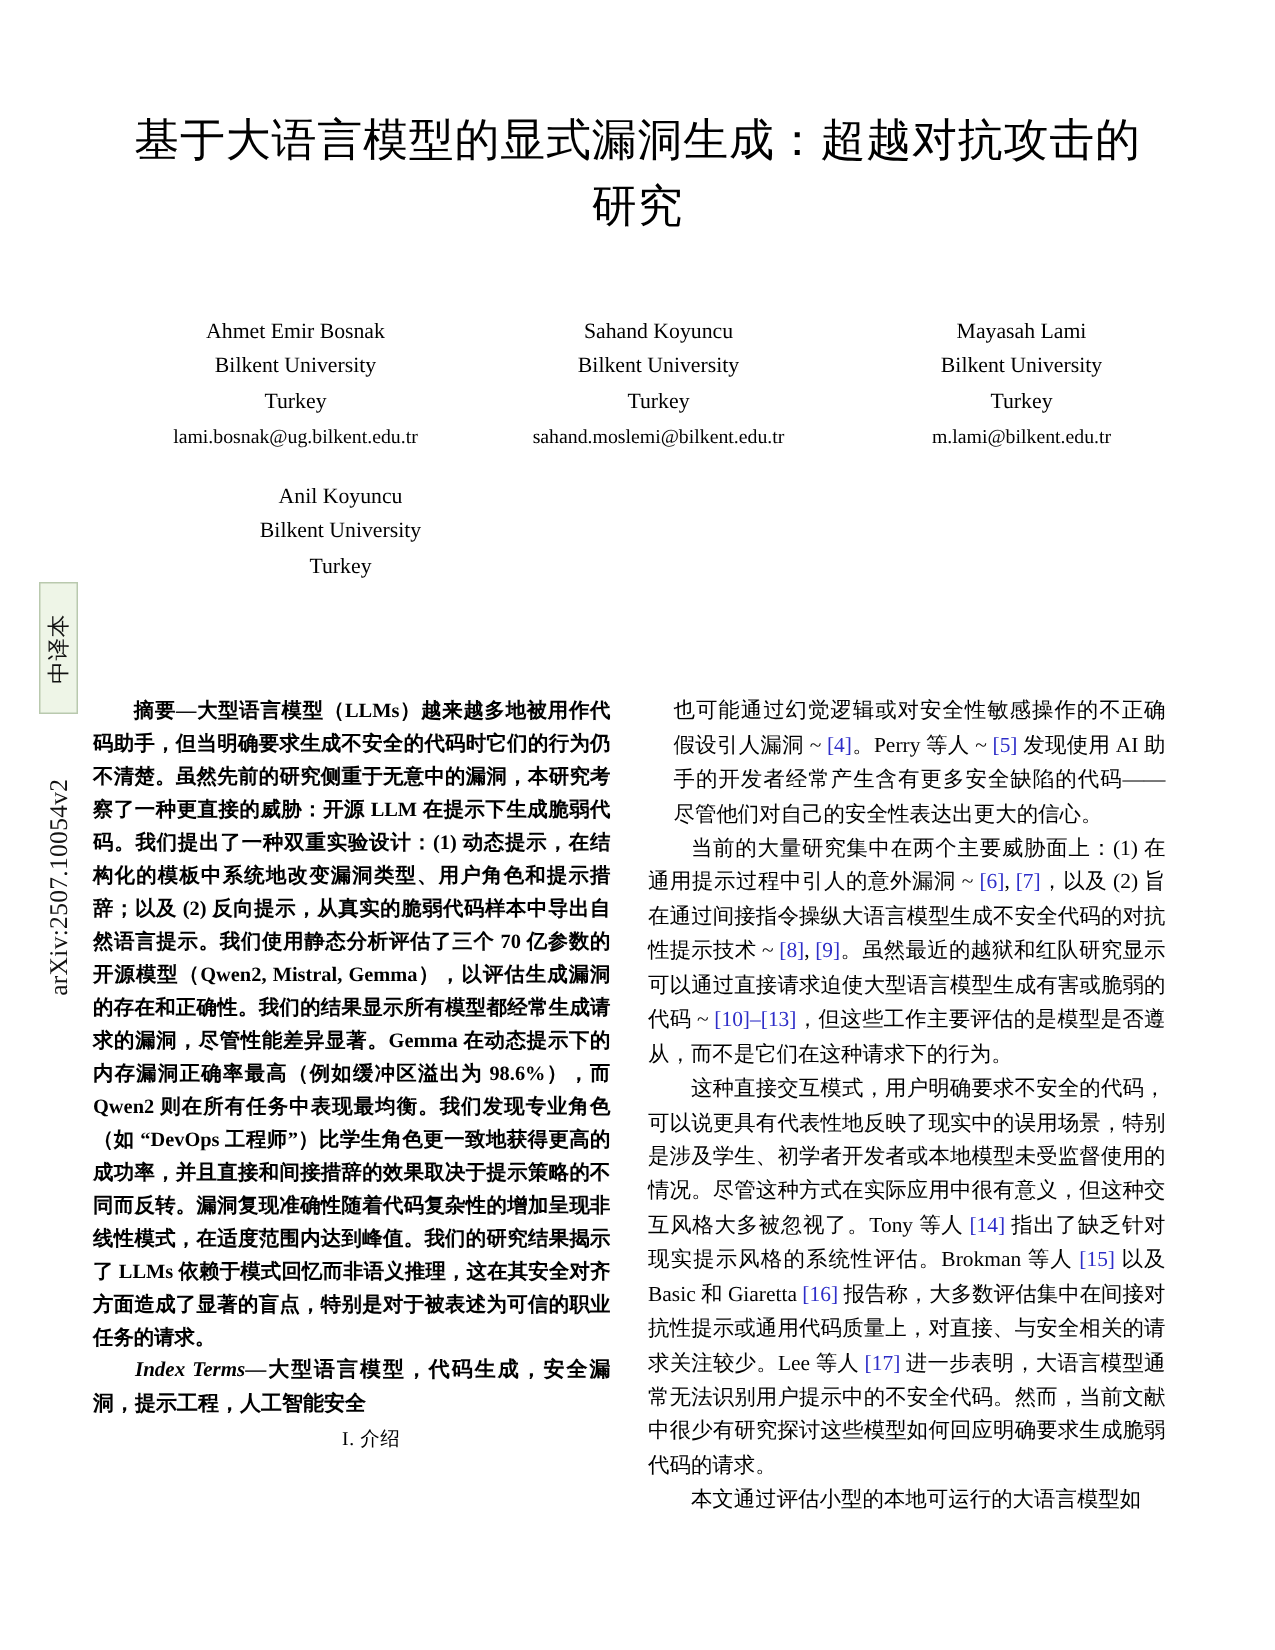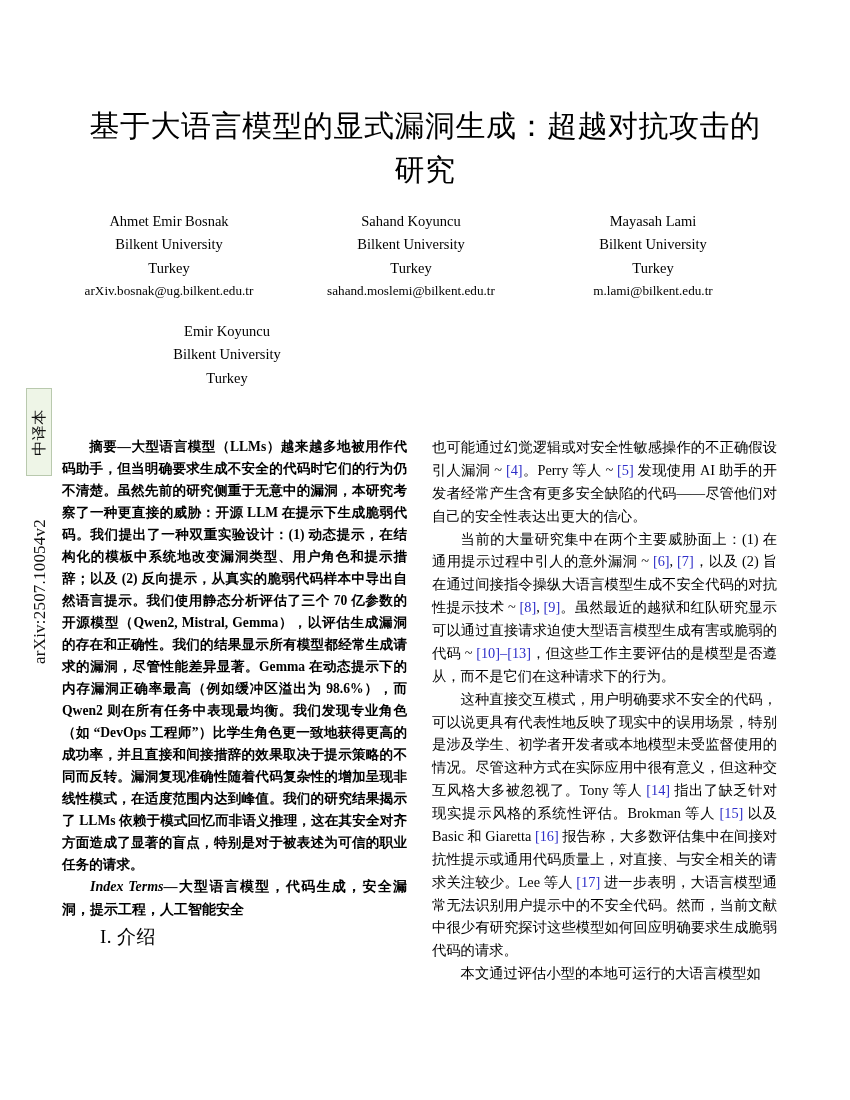--- a/index.html
+++ b/index.html
@@ -80,27 +80,26 @@
     left: 78px;
     top: 72px;
     width: 694px;
     text-align: center;
     font-family: "DejaVu Sans", sans-serif;
     font-weight: 400;
     font-size: 30px;
     line-height: 1.48;
     letter-spacing: 0.5px;
     color: #000;
-    margin-top: 32px;
   }
 
   
   .authors-row {
     position: absolute;
-    left: 48px;
+    left: 76px;
     width: 726px;
     display: flex;
     justify-content: space-between;
   }
   .authors-row-1 { top: 210px; }
   .author-block {
     width: 242px;
     text-align: center;
     font-size: 14.5px;
     line-height: 1.62;
@@ -115,35 +114,35 @@
     left: 62px;
     top: 320px;
     width: 330px;
     text-align: center;
   }
   .authors-row-2 .author-block { width: 100%; }
 
   
   .col {
     position: absolute;
-    top: 436px;
+    top: 463px;
     width: 345px;
     font-size: 14.3px;
     line-height: 1.60;
     text-align: justify;
     text-justify: inter-character;
   }
   .col-left  { left: 62px; }
   .col-right { left: 432px; }
 
   .col p {
     margin: 0 0 0 0;
     text-indent: 2em;
   }
-  .col p.noindent { text-indent: 0; }
+  .col p.noindent { text-indent: 0; margin-left: 17px; }
 
   .abstract-text {
     font-weight: bold;
     font-size: 13.6px;
     line-height: 1.62;
     text-align: justify;
   }
   .idx {
     font-weight: bold;
     font-size: 14px;
@@ -151,21 +150,22 @@
     text-align: justify;
     text-indent: 2em;
     margin-top: 2px;
   }
   .idx .idx-label {
     font-style: italic;
     font-weight: bold;
   }
 
   .section-head {
-    font-size: 19px;
+    text-align: center;
+    font-size: 13px;
     margin: 22px 0 10px 0;
     text-indent: 0;
     letter-spacing: 0.4px;
   }
 
   .cite { color: #2d2dc8; }
   .tilde { font-family: "Liberation Serif", serif; }
 </style>
 </head>
 <body>
@@ -181,39 +181,39 @@
     </div>
   </div>
 
   <div class="title">基于大语言模型的显式漏洞生成：超越对抗攻击的研究</div>
 
   <div class="authors-row authors-row-1">
     <div class="author-block">
       <div class="author-name">Ahmet Emir Bosnak</div>
       <div class="author-affil">Bilkent University</div>
       <div class="author-country">Turkey</div>
-      <div class="author-email">arXiv.bosnak@ug.bilkent.edu.tr</div>
+      <div class="author-email">lami.bosnak@ug.bilkent.edu.tr</div>
     </div>
     <div class="author-block">
       <div class="author-name">Sahand Koyuncu</div>
       <div class="author-affil">Bilkent University</div>
       <div class="author-country">Turkey</div>
       <div class="author-email">sahand.moslemi@bilkent.edu.tr</div>
     </div>
     <div class="author-block">
       <div class="author-name">Mayasah Lami</div>
       <div class="author-affil">Bilkent University</div>
       <div class="author-country">Turkey</div>
       <div class="author-email">m.lami@bilkent.edu.tr</div>
     </div>
   </div>
 
   <div class="authors-row-2">
     <div class="author-block">
-      <div class="author-name">Emir Koyuncu</div>
+      <div class="author-name">Anil Koyuncu</div>
       <div class="author-affil">Bilkent University</div>
       <div class="author-country">Turkey</div>
     </div>
   </div>
 
   <div class="col col-left">
 
     <p class="abstract-text" style="text-indent:2em;">摘要—大型语言模型（LLMs）越来越多地被用作代码助手，但当明确要求生成不安全的代码时它们的行为仍不清楚。虽然先前的研究侧重于无意中的漏洞，本研究考察了一种更直接的威胁：开源 LLM 在提示下生成脆弱代码。我们提出了一种双重实验设计：(1) 动态提示，在结构化的模板中系统地改变漏洞类型、用户角色和提示措辞；以及 (2) 反向提示，从真实的脆弱代码样本中导出自然语言提示。我们使用静态分析评估了三个 70 亿参数的开源模型（Qwen2, Mistral, Gemma），以评估生成漏洞的存在和正确性。我们的结果显示所有模型都经常生成请求的漏洞，尽管性能差异显著。Gemma 在动态提示下的内存漏洞正确率最高（例如缓冲区溢出为 98.6%），而 Qwen2 则在所有任务中表现最均衡。我们发现专业角色（如 “DevOps 工程师”）比学生角色更一致地获得更高的成功率，并且直接和间接措辞的效果取决于提示策略的不同而反转。漏洞复现准确性随着代码复杂性的增加呈现非线性模式，在适度范围内达到峰值。我们的研究结果揭示了 LLMs 依赖于模式回忆而非语义推理，这在其安全对齐方面造成了显著的盲点，特别是对于被表述为可信的职业任务的请求。</p>
 
     <p class="idx">

